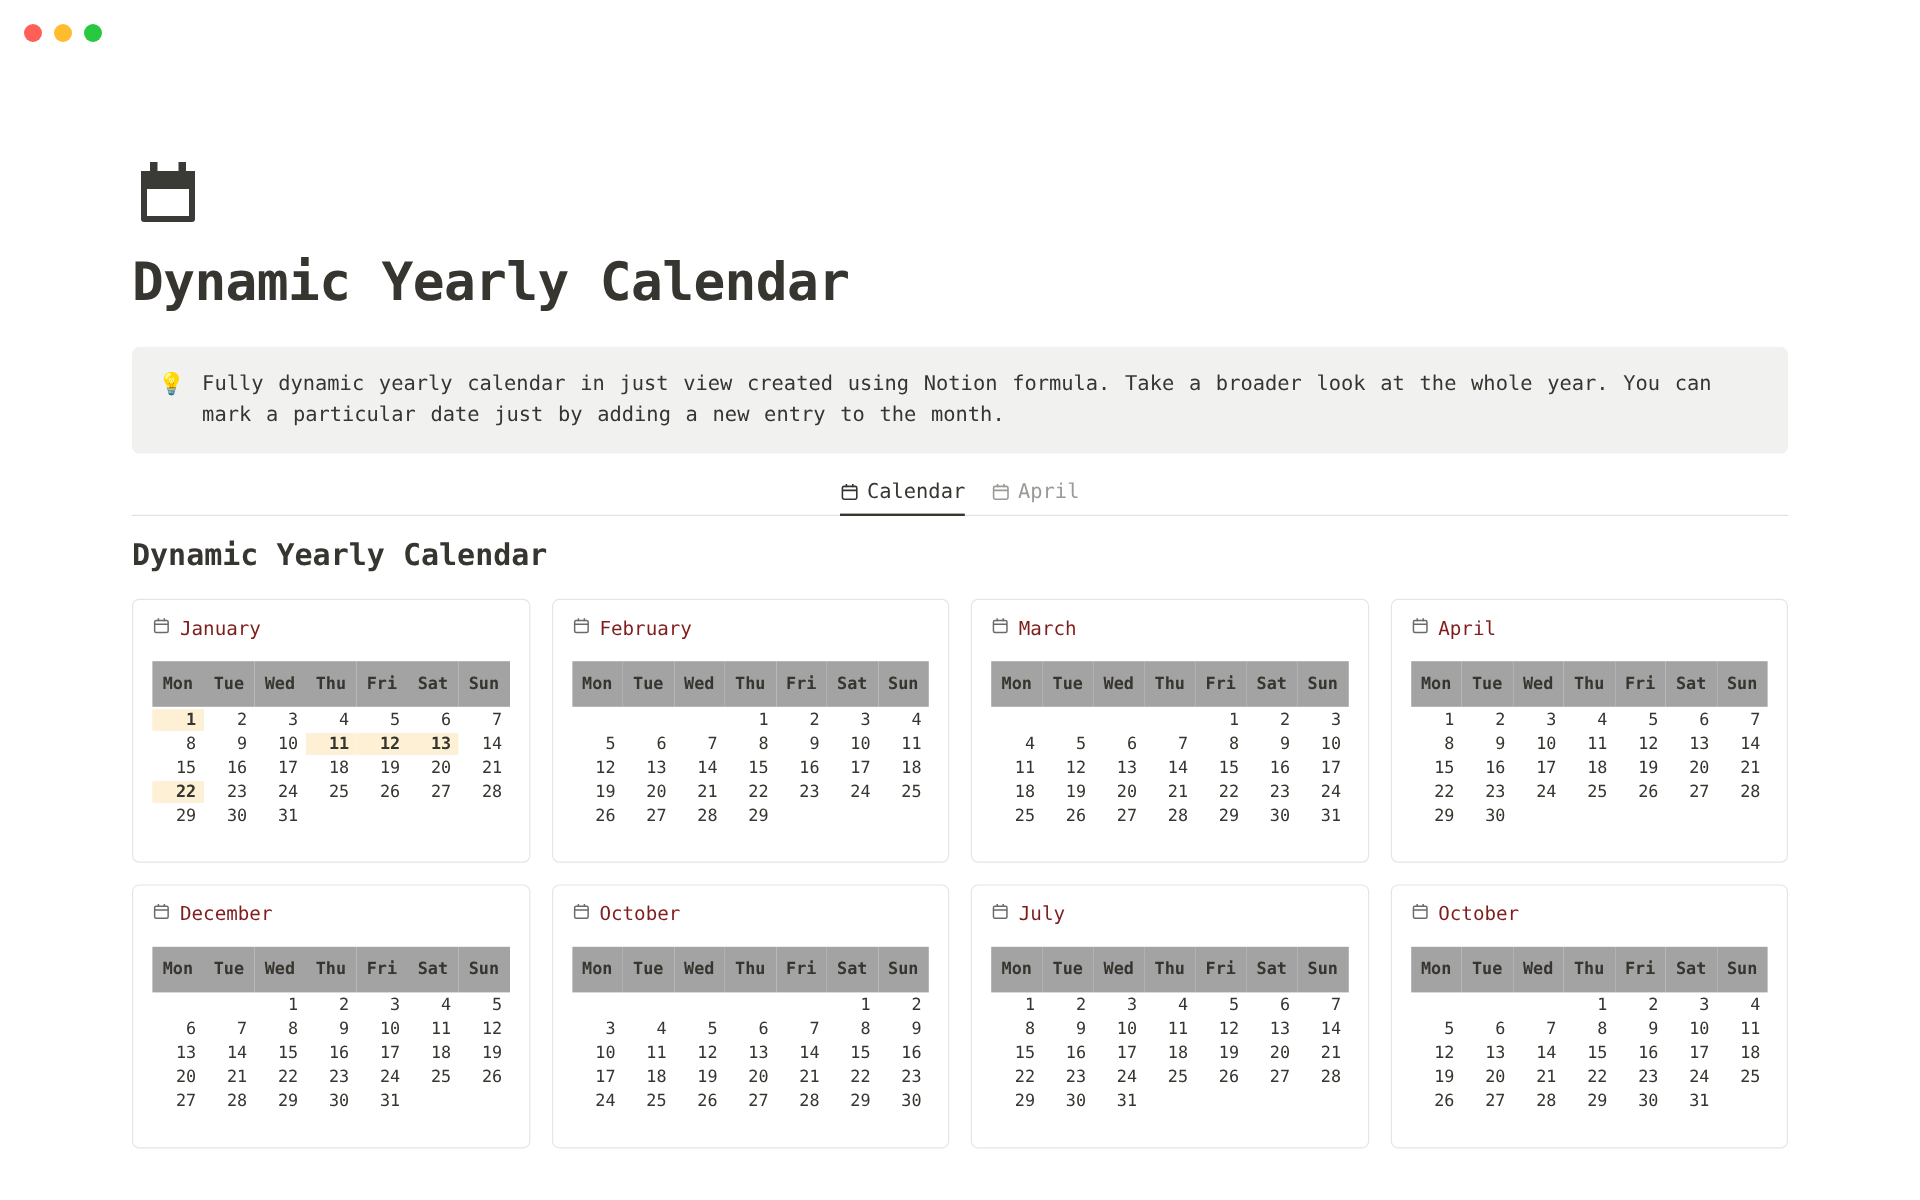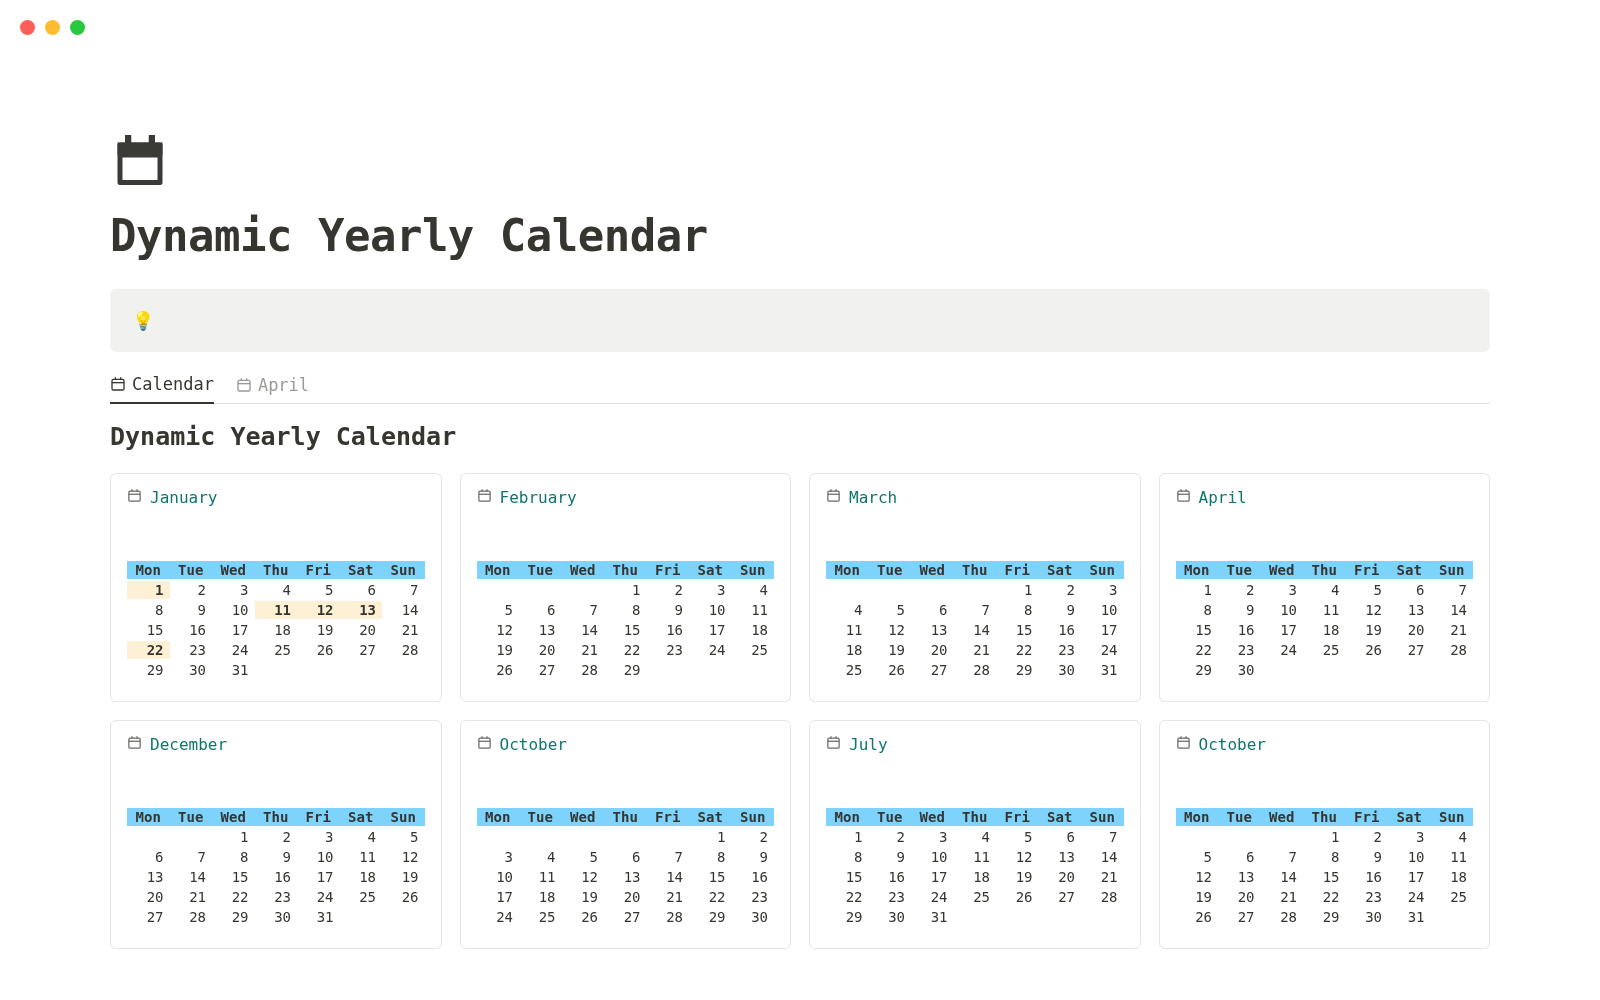--- a/index.html
+++ b/index.html
@@ -58,20 +58,21 @@
   font-size: 17px;
   line-height: 1.55;
   color: #37352f;
   word-spacing: 2px;
 }
 .tabs {
   display: flex;
   gap: 22px;
   border-bottom: 1px solid #e0e0de;
   margin-bottom: 18px;
+  justify-content: center;
 }
 .tab {
   display: flex;
   align-items: center;
   gap: 6px;
   padding-bottom: 8px;
   font-size: 17px;
   cursor: pointer;
   color: #9b9a97;
 }
@@ -100,33 +101,32 @@
 }
 .month-header {
   display: flex;
   align-items: center;
   gap: 8px;
   font-size: 16px;
   color: #6b6a67;
   margin-bottom: 18px;
 }
 .month-header svg { width:15px; height:15px; }
-.month-name { color: #0f766e; }
+.month-name { color: #7f1d1d; }
 .day-grid {
   display: grid;
   grid-template-columns: repeat(7, 1fr);
   gap: 2px 0;
   font-size: 14px;
 }
 .day-head {
   font-weight: 700;
   text-align: center;
-  padding: 1px 0;
-  background: #7dd3fc;
-  margin-top: 36px;
+  padding: 11px 0;
+  background: #a3a3a3;
 }
 .day-cell {
   text-align: right;
   padding: 1px 6px 1px 0;
   font-weight: 400;
 }
 .day-cell.hl {
   background: #fdf0d5;
   font-weight: 700;
 }
@@ -149,20 +149,21 @@
       <rect x="5" y="11" width="14" height="9" fill="#fff"></rect>
       <rect x="6" y="2" width="2.5" height="5" fill="#3a3a37"></rect>
       <rect x="15.5" y="2" width="2.5" height="5" fill="#3a3a37"></rect>
     </svg>
   </div>
 
   <h1 class="page-title">Dynamic Yearly Calendar</h1>
 
   <div class="callout">
     <div class="callout-icon">💡</div>
+    <div class="callout-text">Fully dynamic yearly calendar in just view created using Notion formula. Take a broader look at the whole year. You can mark a particular date just by adding a new entry to the month.</div>
   </div>
 
   <div class="tabs" id="tabs-container">
       <div class="tab active">
         <span class="tab-icon">
           <svg viewBox="0 0 24 24" fill="none" stroke="#37352f" stroke-width="2">
             <rect x="3" y="5" width="18" height="16" rx="2"></rect>
             <line x1="3" y1="10" x2="21" y2="10"></line>
             <line x1="8" y1="2" x2="8" y2="6"></line>
             <line x1="16" y1="2" x2="16" y2="6"></line>

